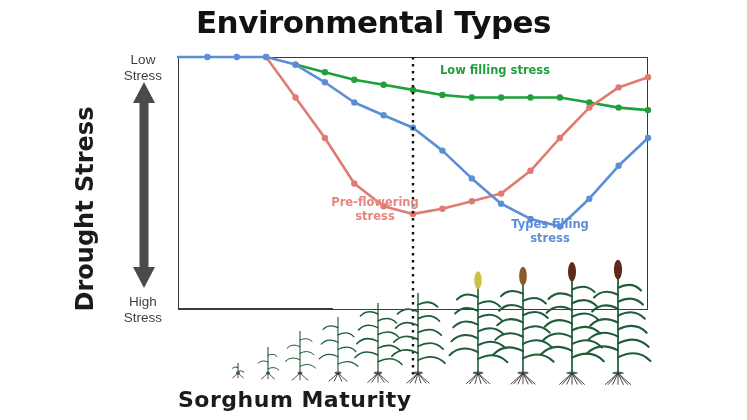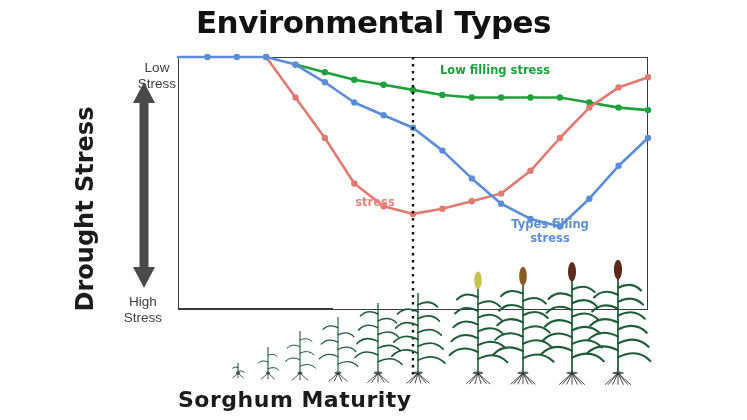--- a/index.html
+++ b/index.html
@@ -25,21 +25,21 @@
     text-align:center;
     font-family:"DejaVu Sans", sans-serif;
     font-weight:bold;font-size:24px;color:#1b1b1b;
     letter-spacing:0px;
   }
   .y-tick{
     position:absolute;width:62px;text-align:center;
     font-family:"Liberation Sans", sans-serif;
     font-size:13.5px;color:#3f3f3f;line-height:16px;
   }
-  .y-tick.low{left:126px;top:52px;margin-top:8px;}
+  .y-tick.low{left:112px;top:52px;}
   .y-tick.high{left:112px;top:294px;}
 
   .arrow-wrap{position:absolute;left:131px;top:82px;width:26px;height:206px;}
 
   
   .plot-frame{
     position:absolute;left:178px;top:57px;width:470px;height:253px;
     border:1.6px solid #3a3a3a;box-sizing:border-box;background:transparent;
   }
   
@@ -319,20 +319,21 @@
           <path d="M618,301.72727272727275 Q632.9498181818182,294.25236363636367 642.9163636363636,304.53036363636363" stroke="#1f5c38" stroke-width="2.1559999999999997" fill="none" stroke-linecap="round"></path>
           <path d="M618,294.7781818181818 Q603.6114545454545,287.58390909090906 594.0190909090909,297.4760340909091" stroke="#1f5c38" stroke-width="2.1559999999999997" fill="none" stroke-linecap="round"></path>
           <path d="M618,287.8290909090909 Q631.8272727272728,280.9154545454545 641.0454545454545,290.42170454545453" stroke="#1f5c38" stroke-width="2.1559999999999997" fill="none" stroke-linecap="round"></path>
           <ellipse cx="618" cy="269.61" rx="4.1160000000000005" ry="9.8" fill="#5d2a1b"></ellipse>
         </g>
       </g>
   </svg>
 
   <div class="ann green">Low filling stress</div>
   <div class="ann red">
+    <div>Pre-flowering</div>
     <div>stress</div>
   </div>
   <div class="ann blue">
     <div>Types filling</div>
     <div>stress</div>
   </div>
 
   <div class="x-axis-title">Sorghum Maturity</div>
 </div>
 

